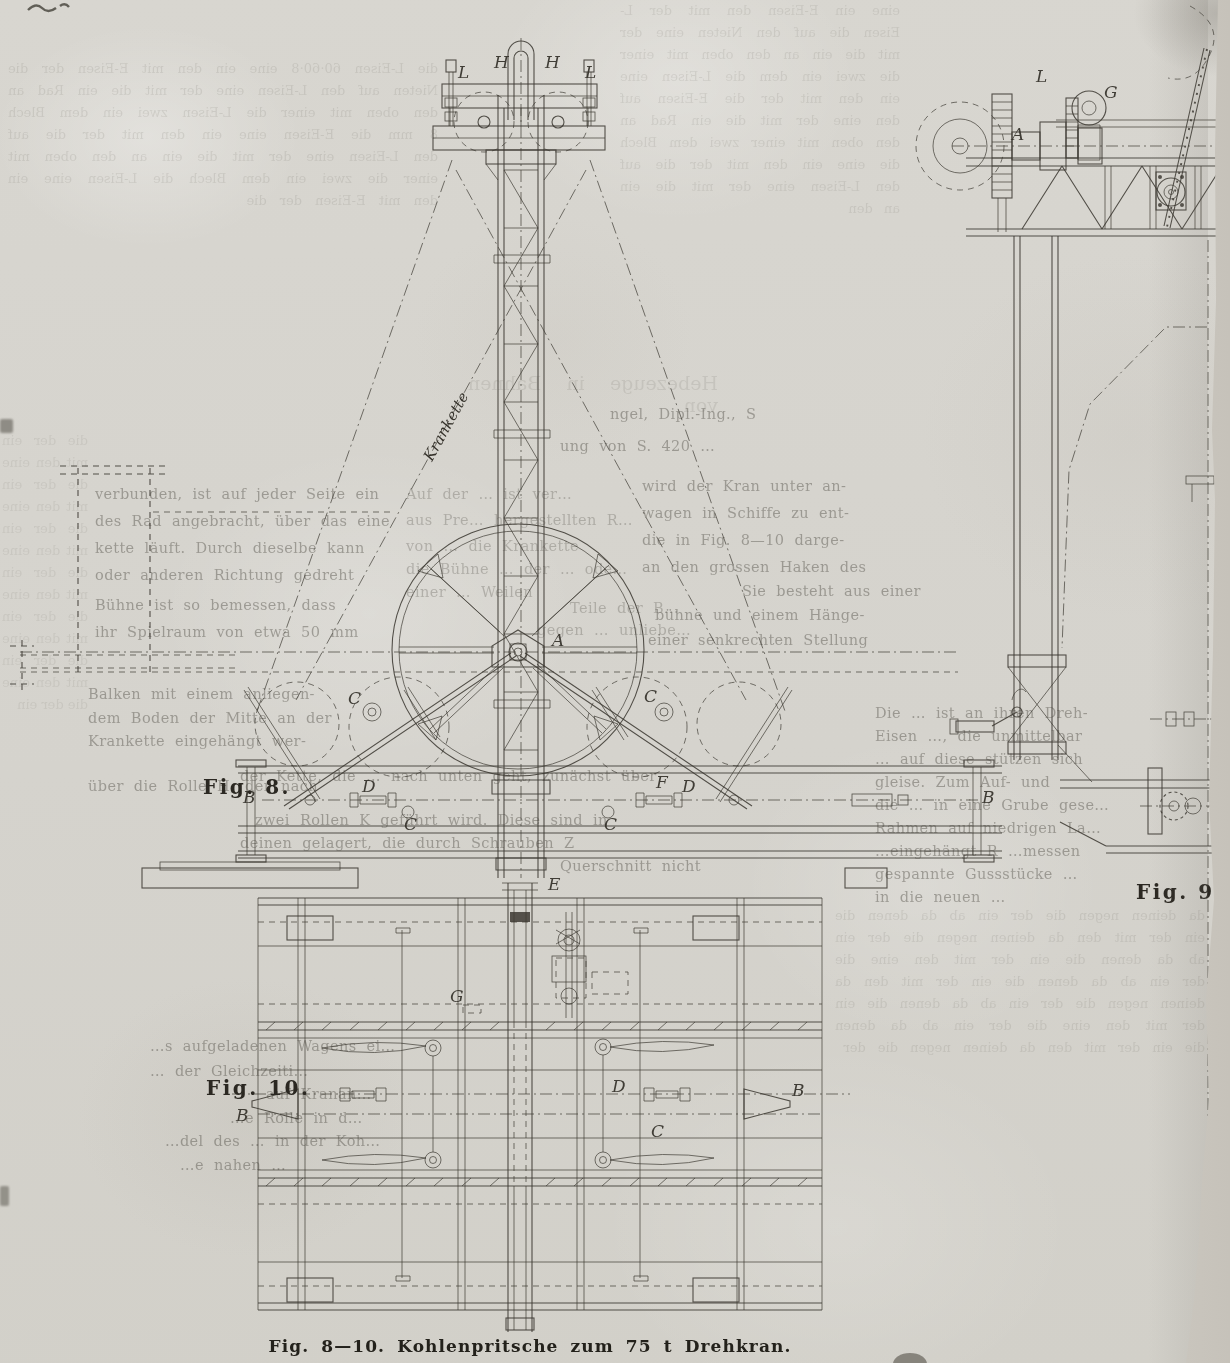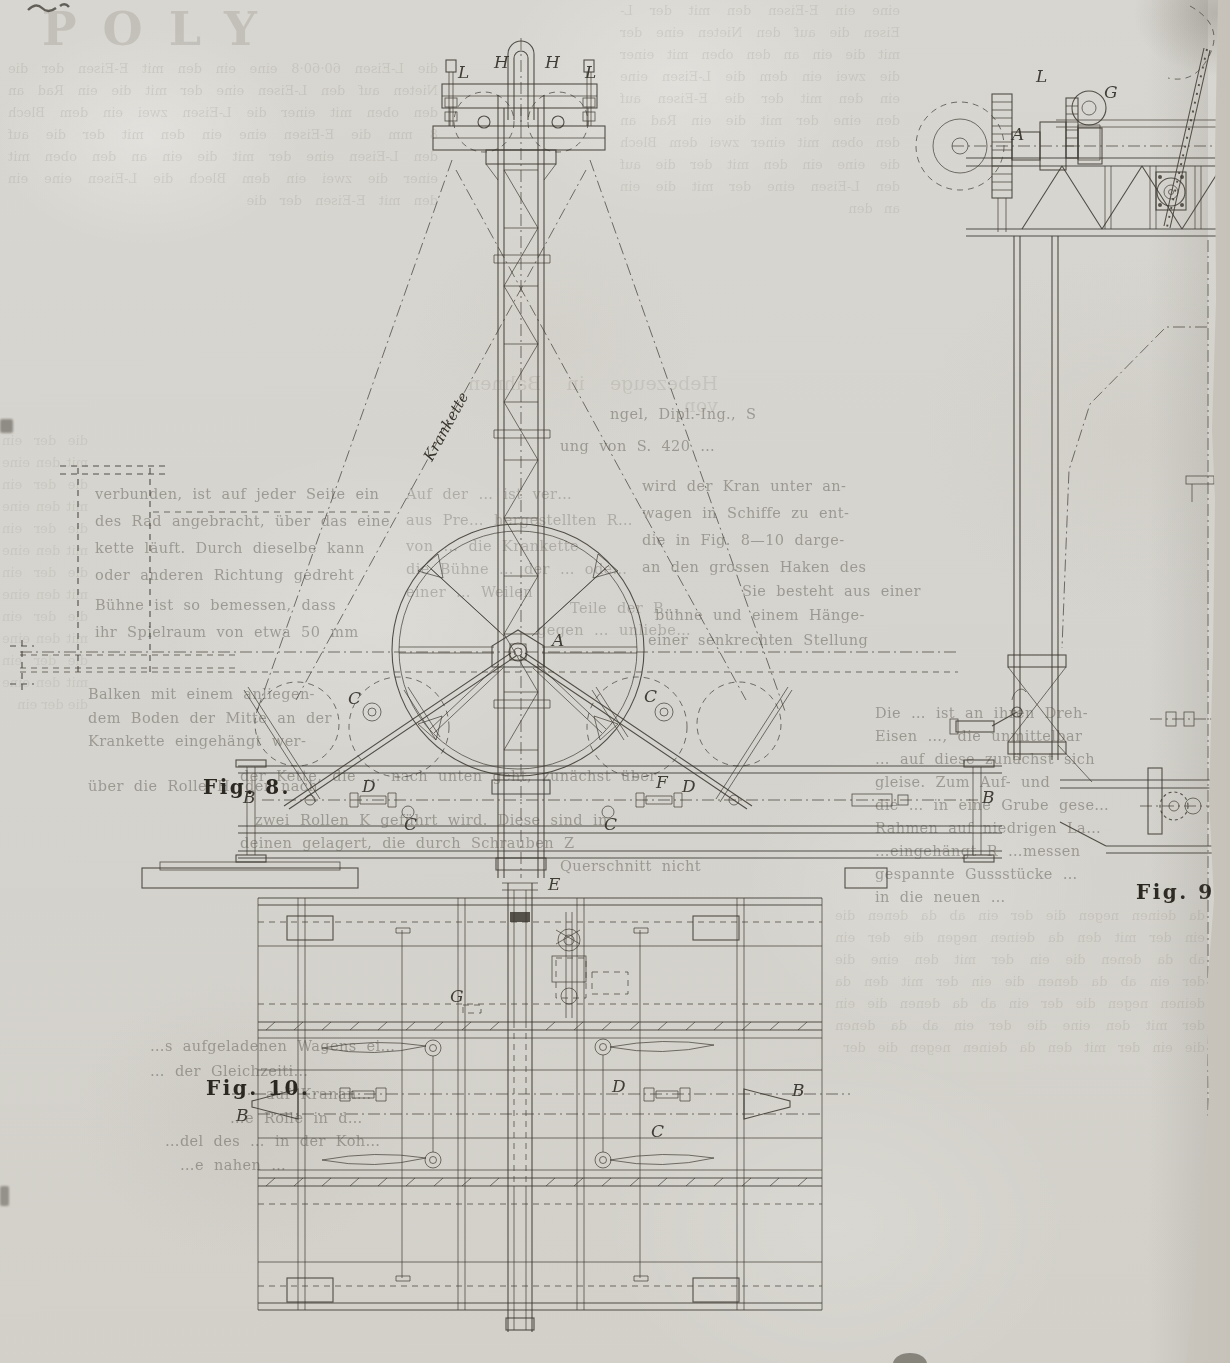--- a/index.html
+++ b/index.html
@@ -45,21 +45,20 @@
   .notch{position:absolute;left:893px;top:1353px;width:34px;height:11px;background:#6e6a62;
          border-radius:50% 50% 0 0/100% 100% 0 0;opacity:.75;}
 </style>
 </head>
 <body>
 
 <div class="page">
 
   <div class="mottle"></div>
 
-  <div class="masthead" style="left:42px;top:2px;font-size:46px;letter-spacing:26px;opacity:.22;">POLY</div>
   <div class="bleed" style="left:8px;top:58px;width:430px;height:330px;opacity:.13;word-spacing:9px;">die L-Eisen 60·60·8 eine ein den mit E-Eisen der die Nieten auf den L-Eisen eine der mit die ein Rad an den oben mit einer die L-Eisen zwei ein dem Blech 8 mm die E-Eisen eine ein den mit der die auf den L-Eisen eine der mit die ein an den oben mit einer die zwei ein dem Blech die L-Eisen eine ein den mit E-Eisen der die</div>
   <div class="bleed" style="left:620px;top:0;width:280px;height:470px;opacity:.12;word-spacing:7px;">eine ein E-Eisen den mit der L-Eisen die auf den Nieten eine der mit die ein an den oben mit einer die zwei ein dem die L-Eisen eine ein den mit der die E-Eisen auf den eine der mit die ein Rad an den oben mit einer zwei dem Blech die eine ein den mit der die auf den L-Eisen eine der mit die ein an den</div>
   <div class="bleed" style="left:835px;top:905px;width:370px;height:450px;opacity:.13;word-spacing:8px;">da deinen negen die der ein ab da denen die ein der mit den da deinen negen die der ein ab da denen die ein der mit den eine die der ein ab da denen die ein der mit den da deinen negen die der ein ab da denen die ein der mit den eine die der ein ab da denen die ein der mit den da deinen negen die der</div>
   <div class="bleed" style="left:2px;top:430px;width:86px;height:720px;opacity:.10;">die der ein mit den eine die der ein mit den eine die der ein mit den eine die der ein mit den eine die der ein mit den eine die der ein mit den eine die der ein</div>
   <div class="bleed" style="left:468px;top:372px;width:250px;height:58px;font-size:19px;opacity:.13;">Hebezeuge in Bahnen von</div>
 
   <div class="gt" style="left:610px;top:406px">ngel, Dipl.-Ing., S</div>
   <div class="gt" style="left:560px;top:438px">ung von S. 420 …</div>
 
   <div class="gt" style="left:95px;top:486px">verbunden, ist auf jeder Seite ein</div>
@@ -82,21 +81,21 @@
   <div class="gt" style="left:642px;top:478px">wird der Kran unter an-</div>
   <div class="gt" style="left:642px;top:505px">wagen in Schiffe zu ent-</div>
   <div class="gt" style="left:642px;top:532px">die in Fig. 8—10 darge-</div>
   <div class="gt" style="left:642px;top:559px">an den grossen Haken des</div>
   <div class="gt" style="left:742px;top:583px">Sie besteht aus einer</div>
   <div class="gt" style="left:655px;top:607px">bühne und einem Hänge-</div>
   <div class="gt" style="left:648px;top:632px">einer senkrechten Stellung</div>
 
   <div class="gt" style="left:875px;top:705px">Die … ist an ihren Dreh-</div>
   <div class="gt" style="left:875px;top:728px">Eisen …, die unmittelbar</div>
-  <div class="gt" style="left:875px;top:751px">… auf diese zunächst sich</div>
+  <div class="gt" style="left:875px;top:751px">… auf diese stützen sich</div>
   <div class="gt" style="left:875px;top:774px">gleise.  Zum Auf- und</div>
   <div class="gt" style="left:875px;top:797px">die … in eine Grube gese…</div>
   <div class="gt" style="left:875px;top:820px">Rahmen auf niedrigen La…</div>
   <div class="gt" style="left:875px;top:843px">…eingehängt R …messen</div>
   <div class="gt" style="left:875px;top:866px">gespannte Gussstücke …</div>
   <div class="gt" style="left:875px;top:889px">in die neuen …</div>
 
   <div class="gt gt2" style="left:392px;top:486px">Auf der … ist ver…</div>
   <div class="gt gt2" style="left:392px;top:512px">aus Pre… hergestellten R…</div>
   <div class="gt gt2" style="left:392px;top:538px">von … die Krankette</div>
@@ -372,19 +371,20 @@
       <text class="sl" x="236" y="1121">B</text>
       <text class="sl" x="792" y="1096">B</text>
     </g>
 
     <path d="M28 10q8-8 14-2t14 0 M60 6q5-4 9 1" stroke="#3a372f" stroke-width="2.4" fill="none" opacity=".75"></path>
   </svg>
 
   <div class="figlabel" style="left:175px;top:775px">Fig. 8.</div>
   <div class="figlabel" style="left:1108px;top:880px">Fig. 9.</div>
   <div class="figlabel" style="left:178px;top:1076px">Fig. 10.</div>
+  <div class="caption">Fig. 8—10. Kohlenpritsche zum 75 t Drehkran.</div>
 
   <div class="edgeshade"></div>
   <div class="backdrop"></div>
   <div class="sm" style="left:0;top:419px;width:13px;height:14px;opacity:.55"></div>
   <div class="sm" style="left:0;top:1186px;width:9px;height:20px;opacity:.5"></div>
   <div class="notch"></div>
 </div>
 
 </body></html>

